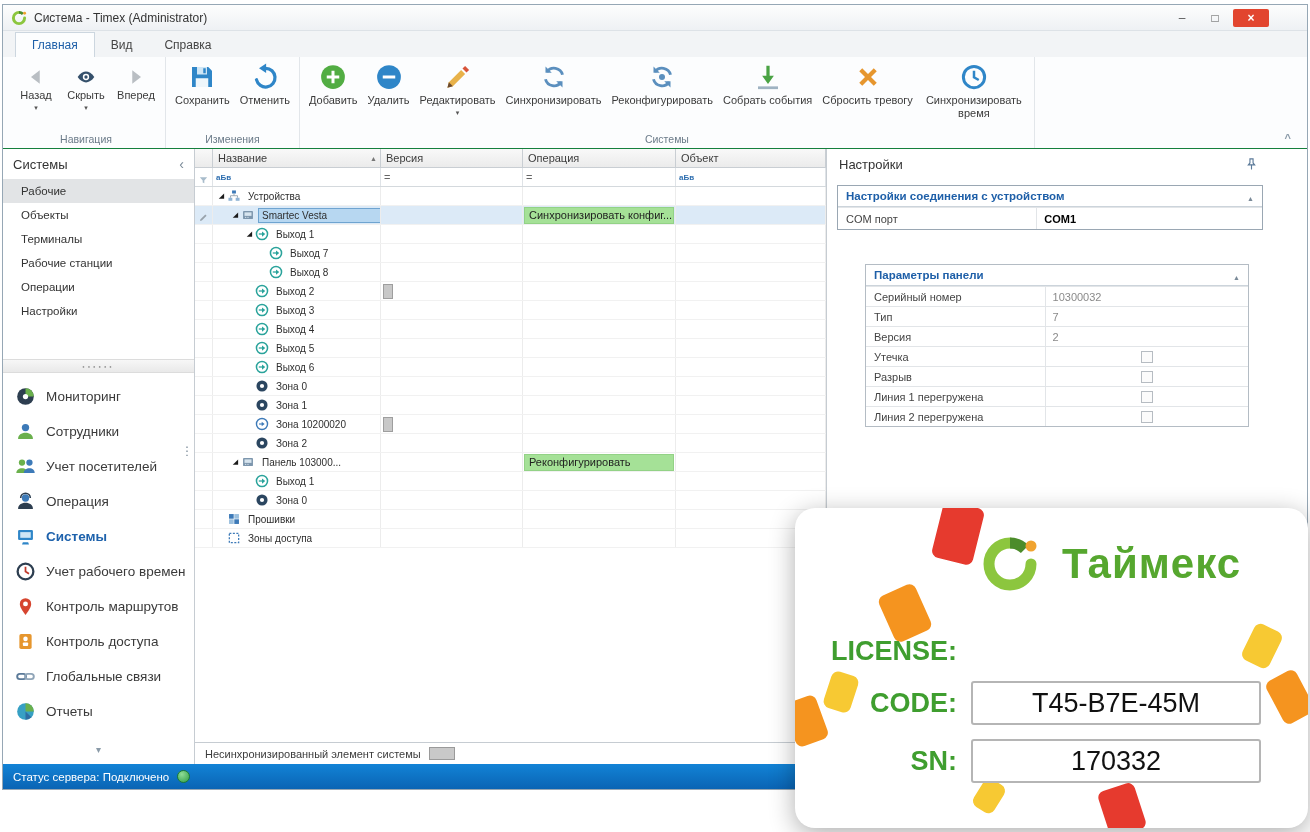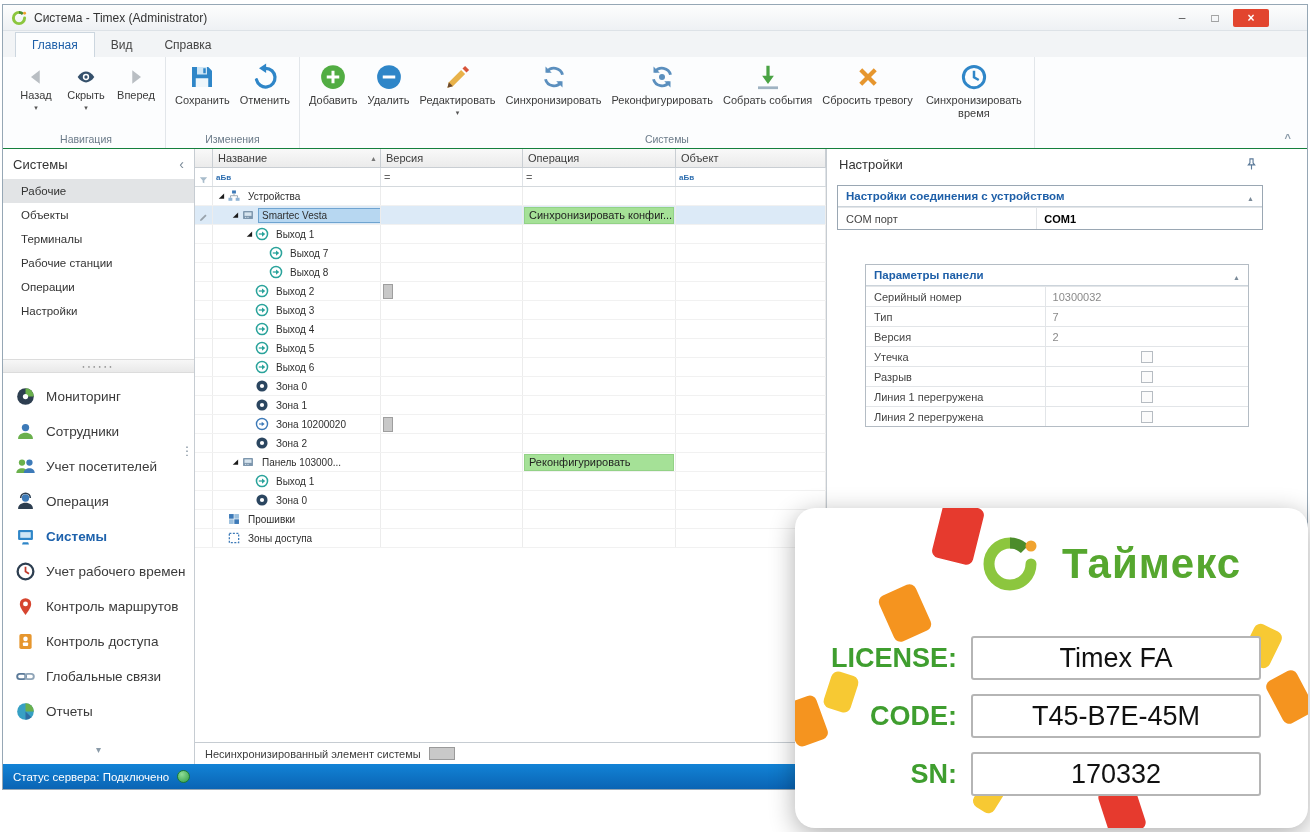--- a/index.html
+++ b/index.html
@@ -899,21 +899,20 @@
           <path d="M30 9a21 21 0 1 0 21 21" fill="none" stroke="#8cc63e" stroke-width="11" stroke-linecap="round"></path>
           <path d="M30 9a21 21 0 0 1 14.8 6.2" fill="none" stroke="#4c8c2b" stroke-width="11"></path>
           <circle cx="51" cy="12" r="5.5" fill="#f0a32f"></circle>
         </svg>
       </span>
     <span class="brand-text">Таймекс</span>
   </div>
   <div class="card-fields">
       <div class="cfield">
         <div class="clabel">LICENSE:</div>
-        <div class="cvalue">Timex FA</div>
       </div>
       <div class="cfield">
         <div class="clabel">CODE:</div>
         <div class="cvalue">T45-B7E-45M</div>
       </div>
       <div class="cfield">
         <div class="clabel">SN:</div>
         <div class="cvalue">170332</div>
       </div>
     </div>

